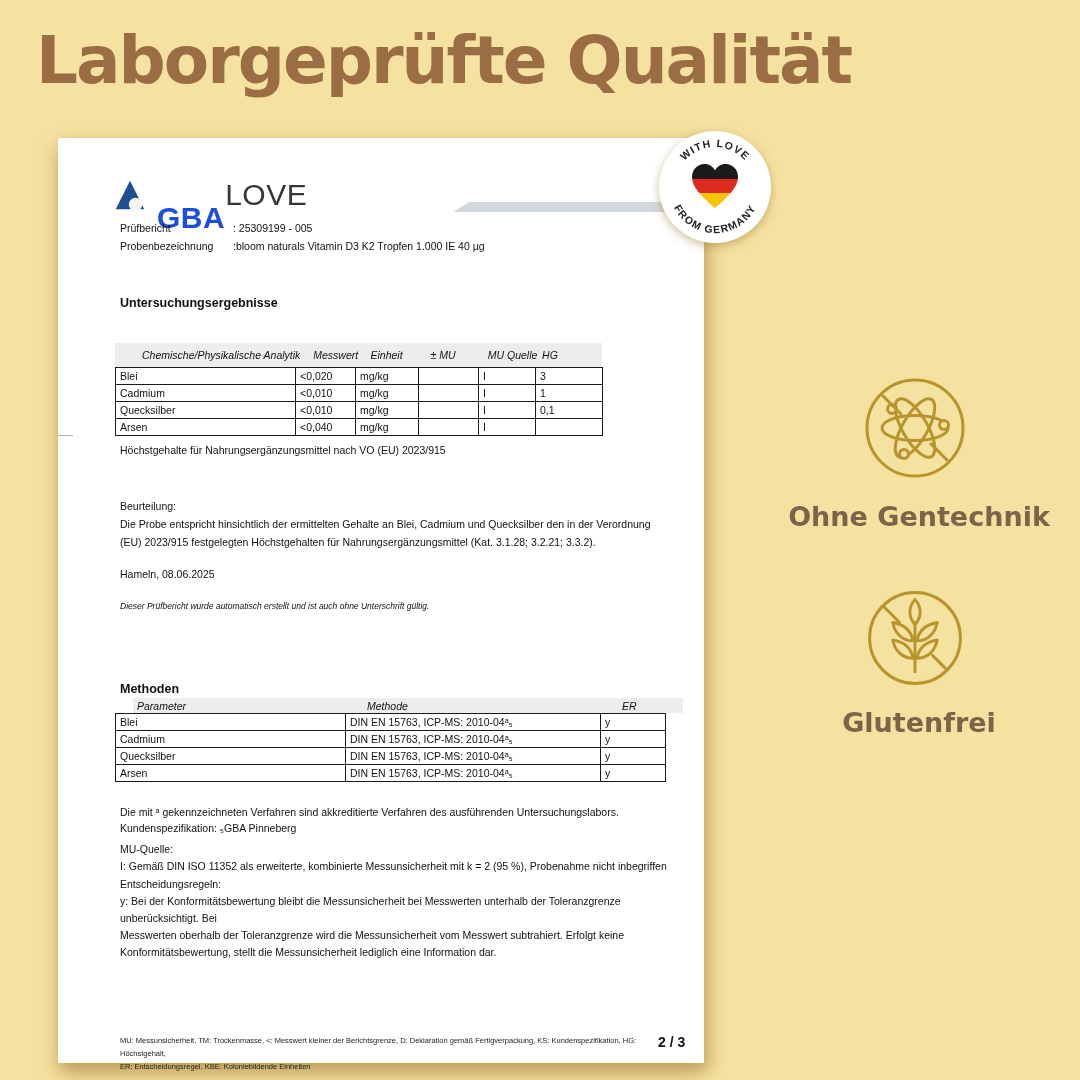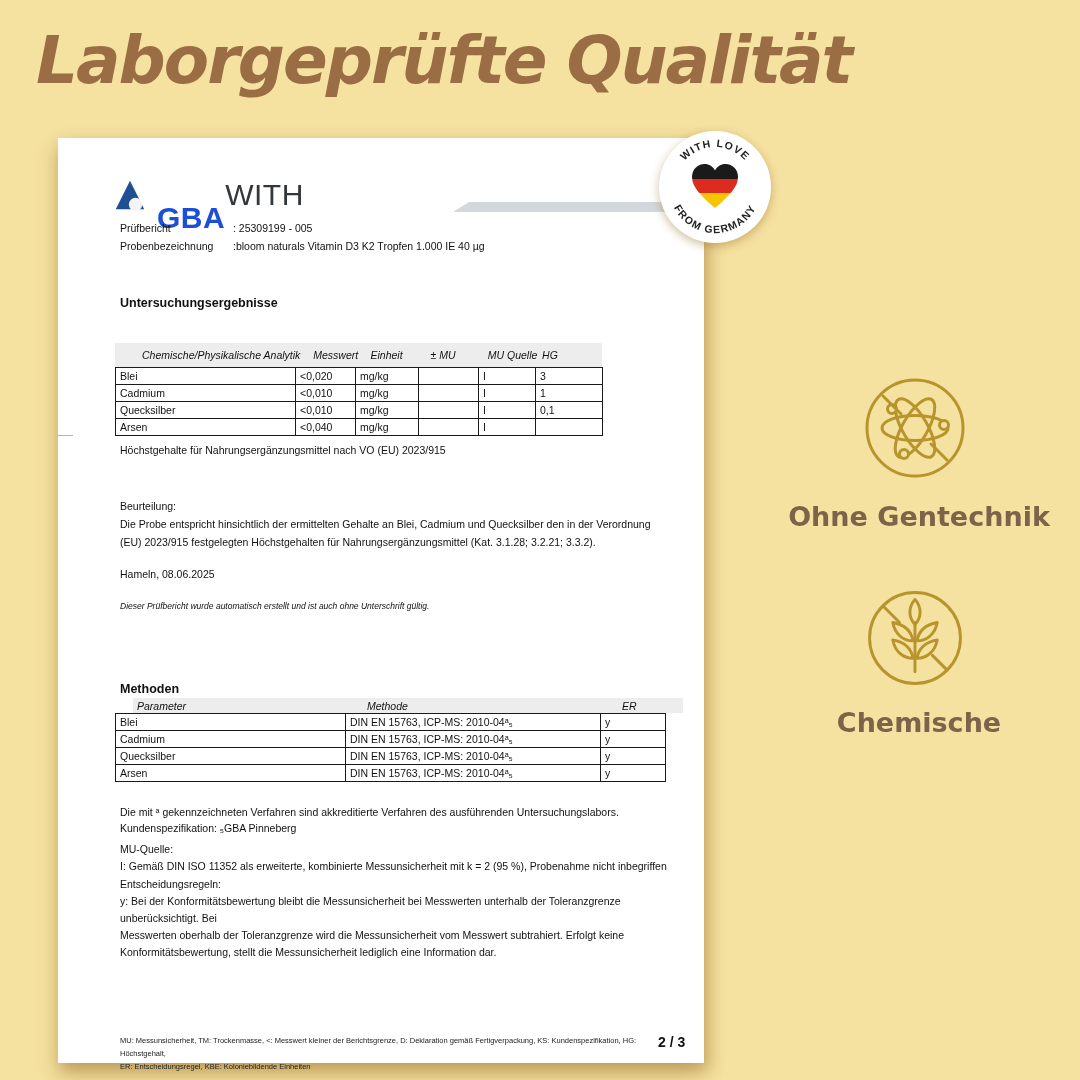--- a/index.html
+++ b/index.html
@@ -8,21 +8,21 @@
     position:relative;
     background:#f5e1a0;
     font-family:"Liberation Sans", sans-serif;
     overflow:hidden;
     color:#111;
   }
   .title {
     position:absolute; left:36px; top:22px;
     font-family:"DejaVu Sans", sans-serif;
     font-weight:800; font-size:66px; letter-spacing:-2px;
-    color:#9b6d44; white-space:nowrap;font-style:italic;
+    color:#9b6d44; white-space:nowrap;
   }
   
   .page {
     position:absolute; left:58px; top:138px; width:646px; height:925px;
     background:#ffffff;
     box-shadow:0 10px 18px rgba(150,108,38,.45), 6px 6px 14px rgba(150,108,38,.25);
   }
   .logo { position:absolute; left:57px; top:16px; display:flex; align-items:center; }
   .logo svg { display:block; margin-right:12px; }
   .logo .gba { font-size:30px; font-weight:bold; color:#1d4ed8; letter-spacing:.5px;margin-top:47px; }
@@ -92,21 +92,21 @@
   <h1 class="title">Laborgeprüfte Qualität</h1>
 
   <div class="page">
 
     <div class="logo">
       <svg width="30" height="32" viewBox="0 0 38 40">
         <polygon points="1,38 19,2 37,38" fill="#1d4f91"></polygon>
         <circle cx="26" cy="32" r="8.5" fill="#f4f4f4"></circle>
       </svg>
       <span class="gba">GBA</span>
-        <span class="group">WITH</span>
+        <span class="group">LOVE</span>
     </div>
 
     <div class="band"></div>
     <div class="fold-mark"></div>
 
     <div class="meta">
       <div><span class="lbl">Prüfbericht</span><span>: 25309199 - 005</span></div>
       <div><span class="lbl">Probenbezeichnung</span><span>:bloom naturals Vitamin D3 K2 Tropfen 1.000 IE 40 µg</span></div>
     </div>
 
@@ -285,15 +285,15 @@
       <line x1="60" y1="44" x2="60" y2="95"></line>
       <path d="M60,20 C67,28 67,39 60,46 C53,39 53,28 60,20 Z"></path>
       <path d="M58,63 C47,63 39,55 37,44 C48,46 56,52 58,63 Z"></path>
       <path d="M62,63 C73,63 81,55 83,44 C72,46 64,52 62,63 Z"></path>
       <path d="M58,81 C47,81 39,73 37,62 C48,64 56,70 58,81 Z"></path>
       <path d="M62,81 C73,81 81,73 83,62 C72,64 64,70 62,81 Z"></path>
       <line x1="28" y1="28" x2="44" y2="44"></line>
       <line x1="78" y1="78" x2="93" y2="93"></line>
     </g>
   </svg>
-  <div class="stamp-label label-gluten">Chemische</div>
+  <div class="stamp-label label-gluten">Glutenfrei</div>
 
 </div>
 
 </body></html>

